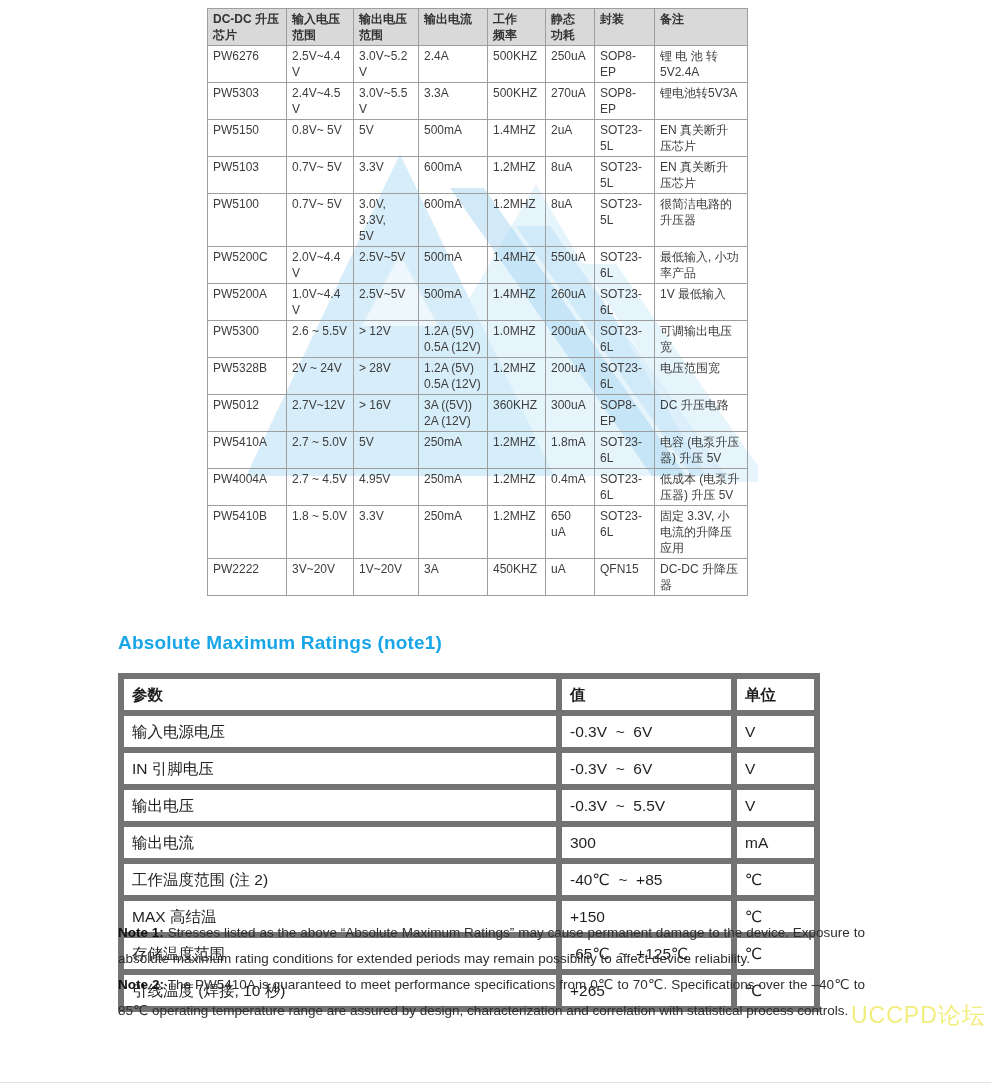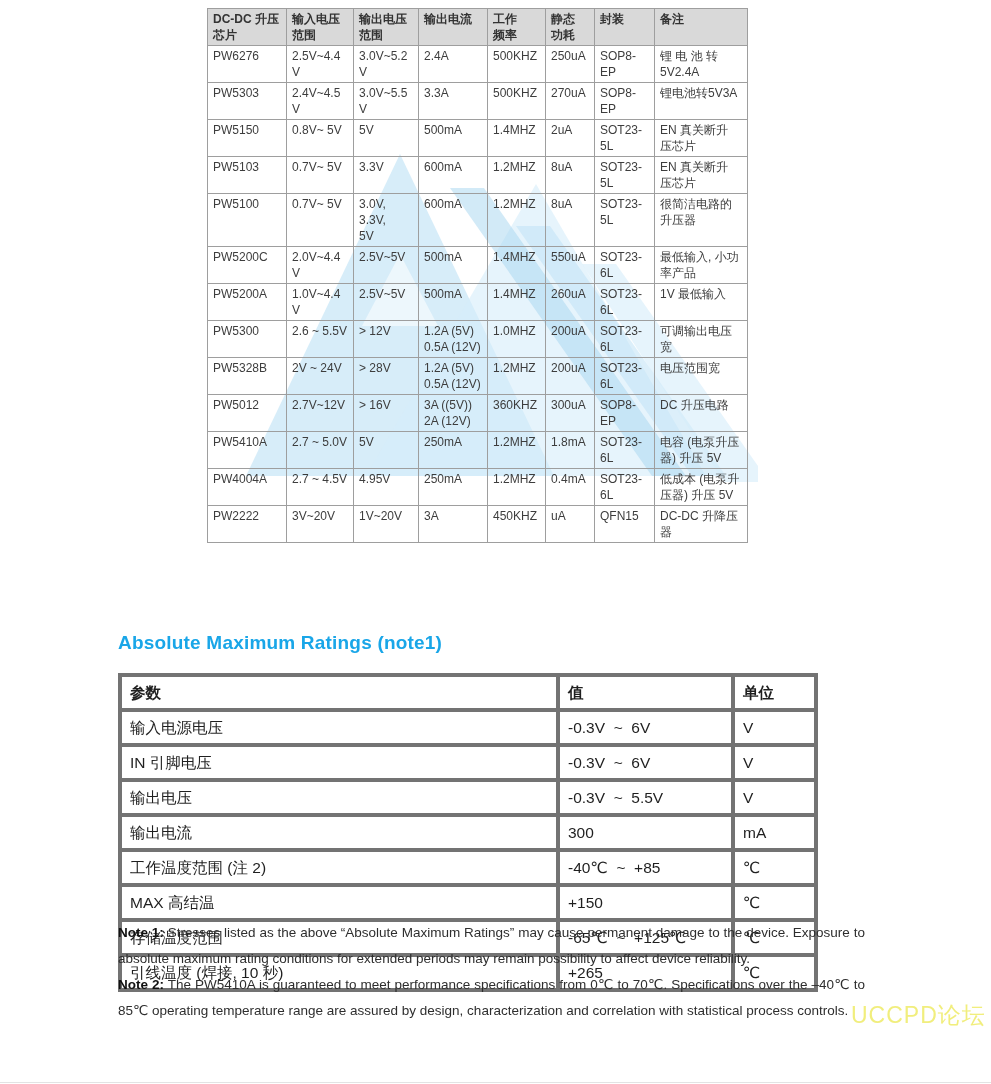--- a/index.html
+++ b/index.html
@@ -28,21 +28,21 @@
   .ratings-heading {
     position:absolute; left:118px; top:632px; z-index:1;
     font-size:19px; font-weight:bold; color:#19a6e8; letter-spacing:0.2px;text-align:center;
   }
   .ratings-table {
     position:absolute; left:118px; top:673px; z-index:1;
     width:696px; border-collapse:collapse; table-layout:fixed;
     font-size:15.5px; color:#1f1f1f;
   }
   .ratings-table th, .ratings-table td {
-    border:4px solid #737373; height:23px; padding:4px 8px; text-align:left;
+    border:6px solid #737373; height:23px; padding:4px 8px; text-align:left;
     white-space:pre-wrap; line-height:23px; background:#fff;
   }
   .ratings-table thead th { font-weight:bold; }
 
   
   .notes {
     position:absolute; left:118px; top:920px; z-index:1;
     width:747px; font-size:13.5px; line-height:26px; color:#2e2e2e;
     text-align:justify;
   }
@@ -228,20 +228,32 @@
           <td>2.7 ~ 4.5V</td>
           <td>4.95V</td>
           <td>250mA</td>
           <td>1.2MHZ</td>
           <td>0.4mA</td>
           <td>SOT23-6L</td>
           <td>低成本 (电泵升
 压器) 升压 5V</td>
         </tr>
         <tr>
+          <td>PW5410B</td>
+          <td>1.8 ~ 5.0V</td>
+          <td>3.3V</td>
+          <td>250mA</td>
+          <td>1.2MHZ</td>
+          <td>650 uA</td>
+          <td>SOT23-6L</td>
+          <td>固定 3.3V, 小
+电流的升降压
+应用</td>
+        </tr>
+        <tr>
           <td>PW2222</td>
           <td>3V~20V</td>
           <td>1V~20V</td>
           <td>3A</td>
           <td>450KHZ</td>
           <td>uA</td>
           <td>QFN15</td>
           <td>DC-DC 升降压
 器</td>
         </tr>

